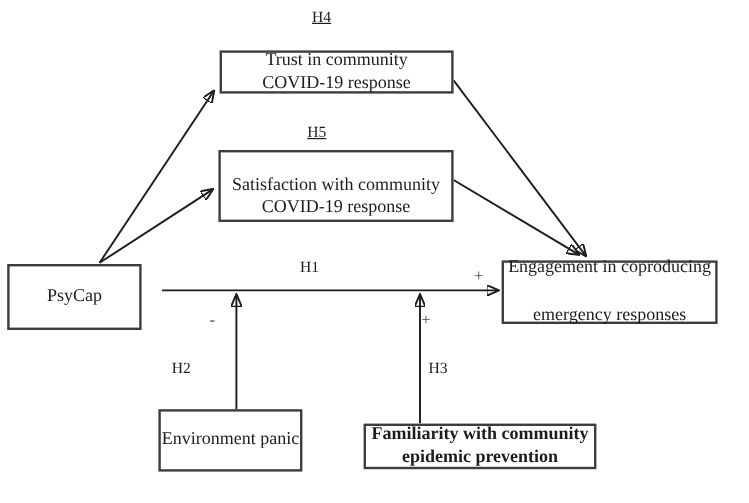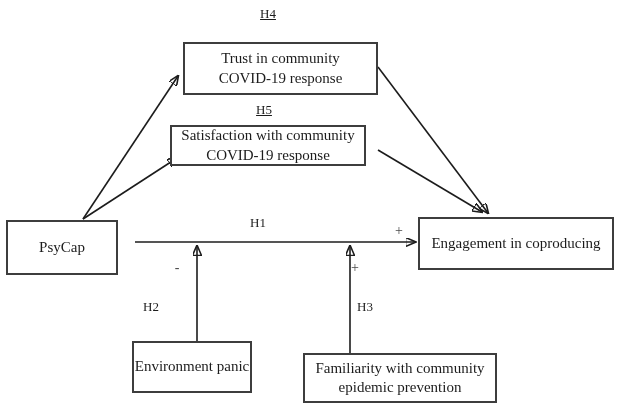--- a/index.html
+++ b/index.html
@@ -23,26 +23,26 @@
   .node{
     position:absolute;
     box-sizing:border-box;
     border:2px solid var(--border);
     background:var(--bg);
     display:flex;flex-direction:column;align-items:center;justify-content:center;
     text-align:center;
     font-size:15px;line-height:1.28;
   }
   .node span{display:block;white-space:nowrap;}
-  .node-trust{left:183px;top:42px;width:195px;height:53px;}
-  .node-satisfaction{left:170px;top:125px;width:196px;height:41px;}
+  .node-trust{left:183px;top:42px;width:195px;height:36px;}
+  .node-satisfaction{left:182px;top:125px;width:196px;height:60px;justify-content:flex-end;}
   .node-psycap{left:6px;top:220px;width:112px;height:55px;}
-  .node-engagement{left:418px;top:217px;width:196px;height:53px;gap:20px;}
+  .node-engagement{left:418px;top:217px;width:180px;height:53px;gap:20px;}
   .node-environment{left:132px;top:341px;width:120px;height:52px;align-items:center;}
-  .node-familiarity{left:303px;top:353px;width:194px;height:50px;}
+  .node-familiarity{left:303px;top:353px;width:194px;height:38px;font-weight:bold;}
   .lbl{
     position:absolute;
     transform:translate(-50%,-50%);
     font-size:13px;
     white-space:nowrap;
     color:var(--text);
   }
   .lbl-h4{left:268px;top:14px;text-decoration:underline;}
   .lbl-h5{left:264px;top:110px;text-decoration:underline;}
   .lbl-h1{left:258px;top:223px;}
@@ -87,20 +87,21 @@
     <span>Satisfaction with community</span>
     <span>COVID-19 response</span>
   </div>
 
   <div class="node node-psycap">
     <span>PsyCap</span>
   </div>
 
   <div class="node node-engagement">
     <span>Engagement in coproducing</span>
+    <span>emergency responses</span>
   </div>
 
   <div class="node node-environment">
     <span>Environment panic</span>
   </div>
 
   <div class="node node-familiarity">
     <span>Familiarity with community</span>
     <span>epidemic prevention</span>
   </div>

